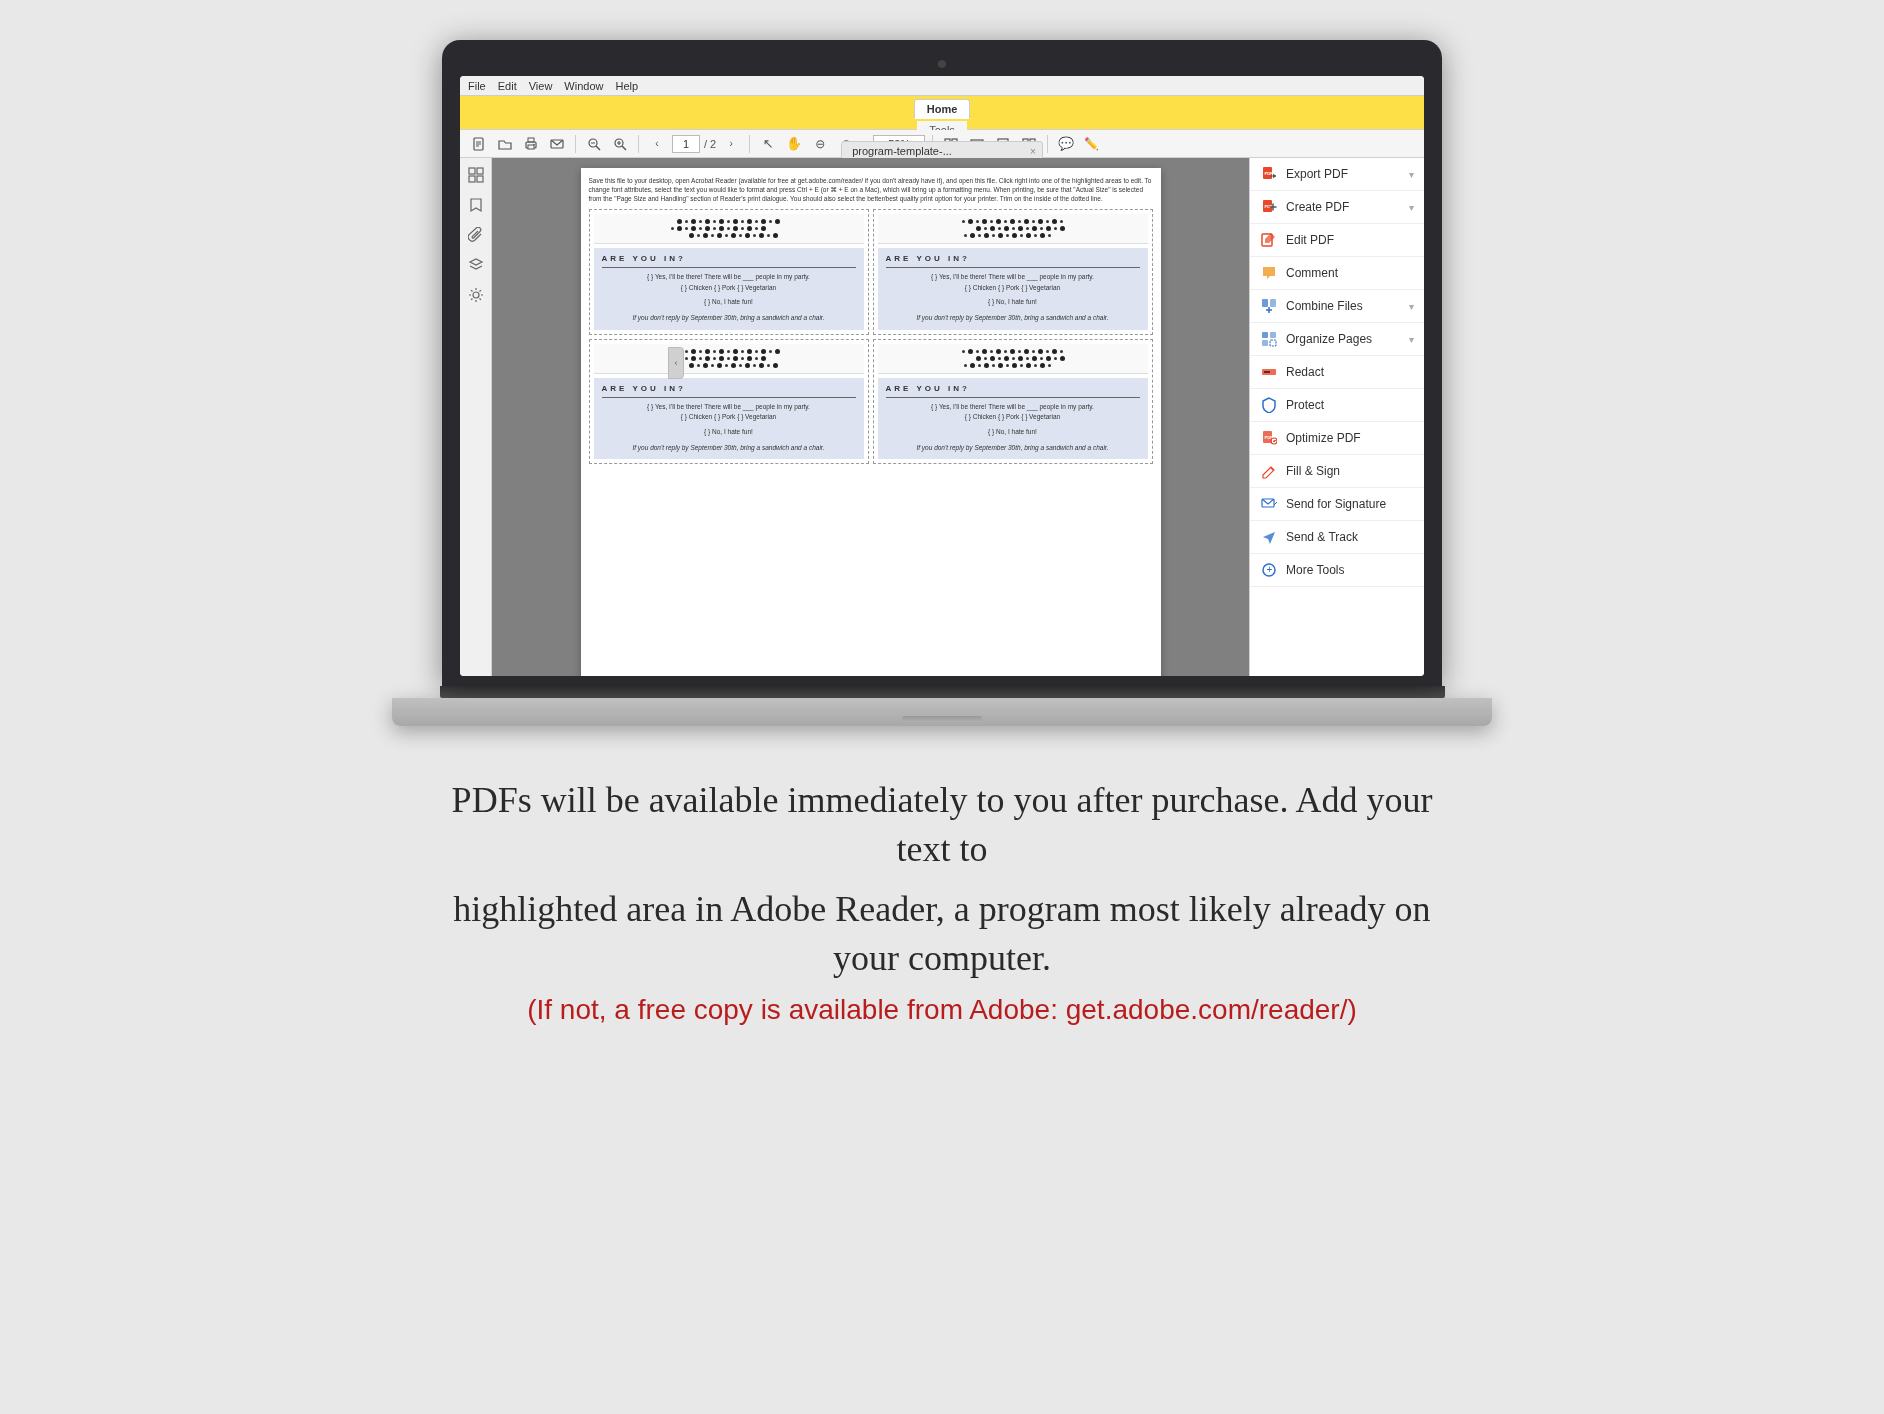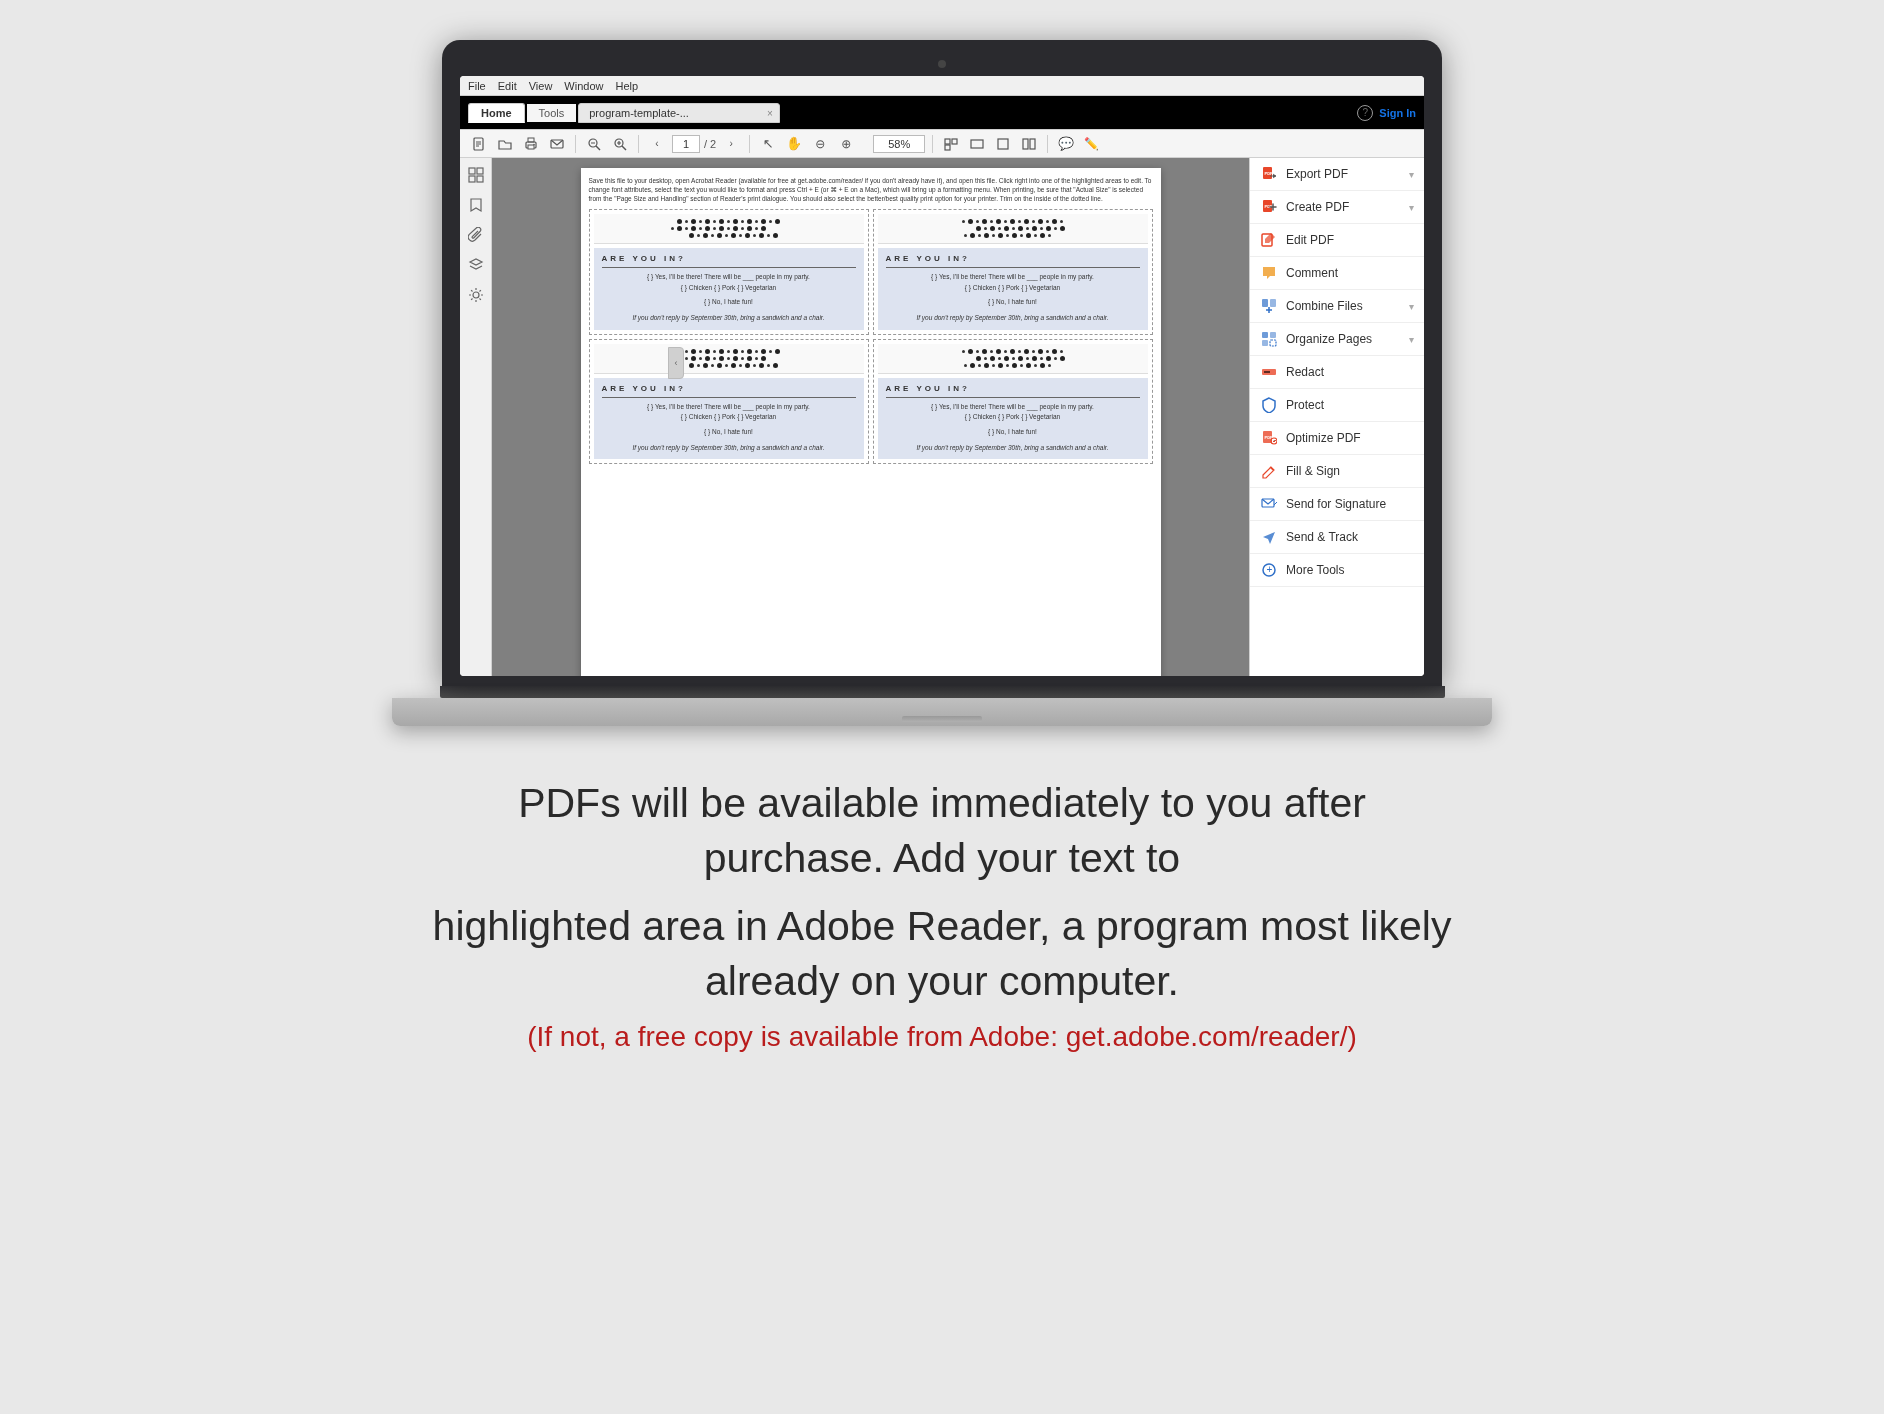--- a/index.html
+++ b/index.html
@@ -59,27 +59,28 @@
       align-items: center;
       gap: 12px;
       font-size: 11px;
       color: #333;
       height: 20px;
     }
 
     .reader-menubar span { cursor: pointer; }
 
     .reader-toolbar-top {
-      background: #000000;
+      background: #fde047;
       border-bottom: 1px solid #d0d0d0;
       display: flex;
       align-items: center;
       padding: 3px 8px;
       height: 34px;
       gap: 2px;
+      flex-direction: column;
     }
 
     .tab-home {
       background: #fff;
       border: 1px solid #ccc;
       border-bottom: 1px solid #fff;
       padding: 3px 12px;
       font-size: 11px;
       font-weight: 600;
       color: #333;
@@ -380,25 +381,26 @@
 
     
     .bottom-text {
       margin-top: 50px;
       text-align: center;
       max-width: 1100px;
       padding: 0 40px;
     }
 
     .bottom-main-text {
-      font-size: 41px;
+      font-size: 36px;
       color: #2a2a2a;
       line-height: 1.35;
       font-weight: 400;
       margin-bottom: 12px;
+      font-family: Liberation Serif, serif;
     }
 
     .bottom-sub-text {
       font-size: 28px;
       color: #b91c1c;
       font-weight: 400;
     }
 
     
     svg { display: block; }

